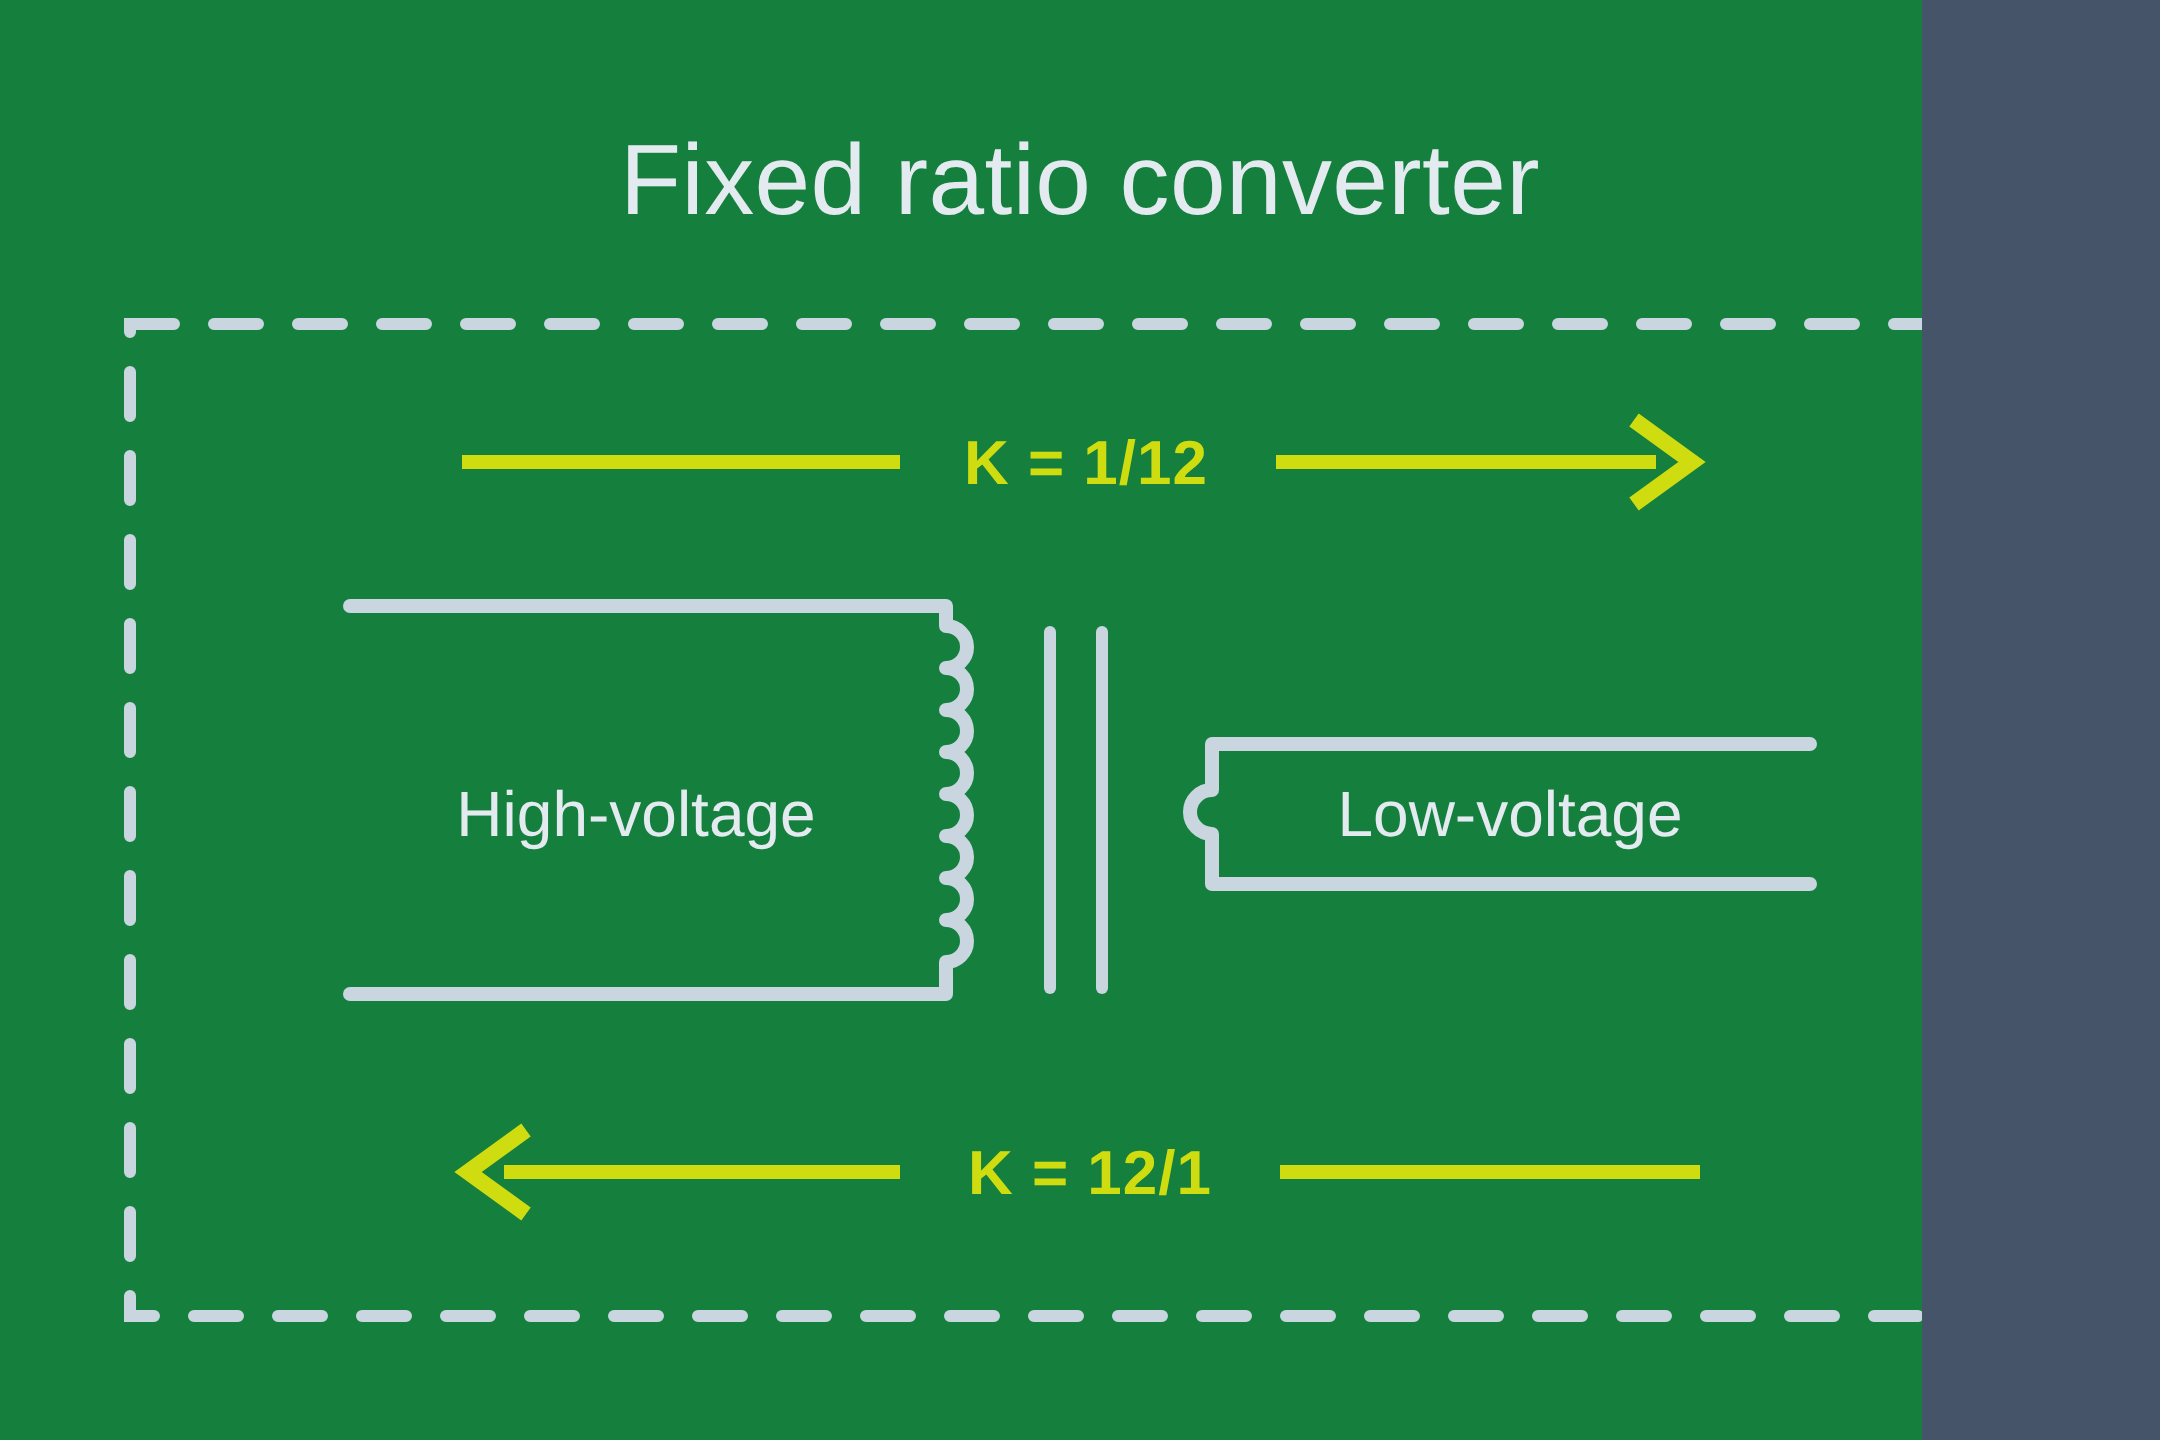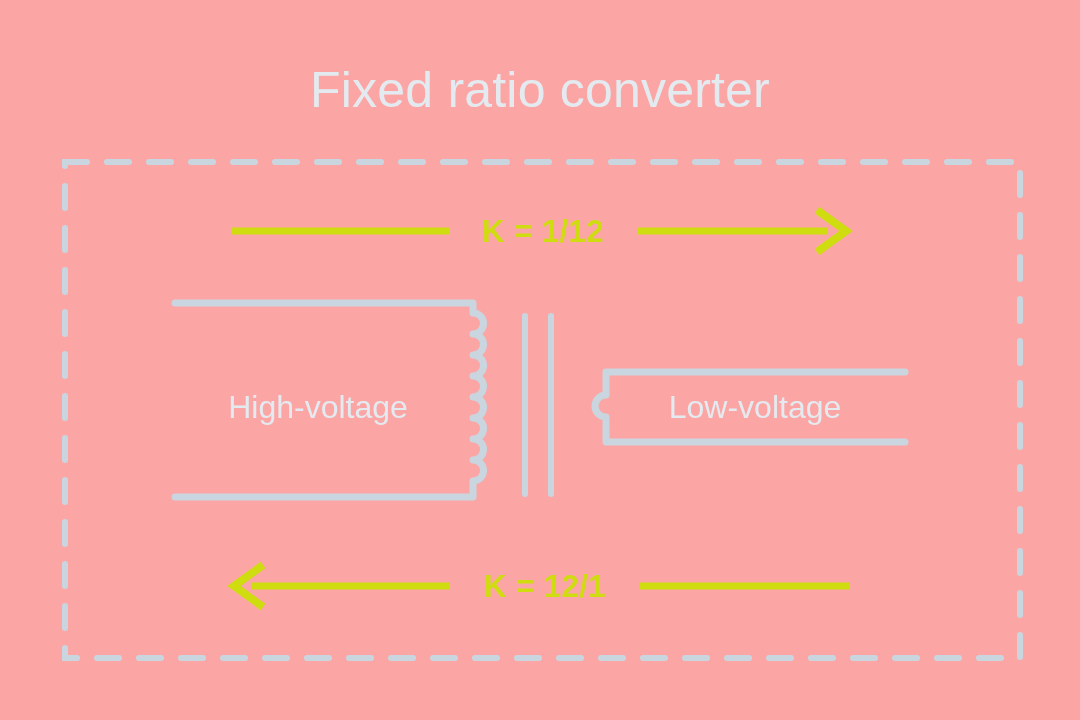--- a/index.html
+++ b/index.html
@@ -5,23 +5,23 @@
   html, body {
     margin: 0;
     padding: 0;
     background: #46546a;
   }
   body {
     font-family: "Liberation Sans", sans-serif;
   }
   #stage {
     position: relative;
-    width: 1080px;
+    width: 961px;
     height: 720px;
-    background: #fca5a5;
+    background: #15803d;
     overflow: hidden;
   }
   #diagram-svg {
     position: absolute;
     inset: 0;
     width: 1080px;
     height: 720px;
     display: block;
   }
   .title-text {

